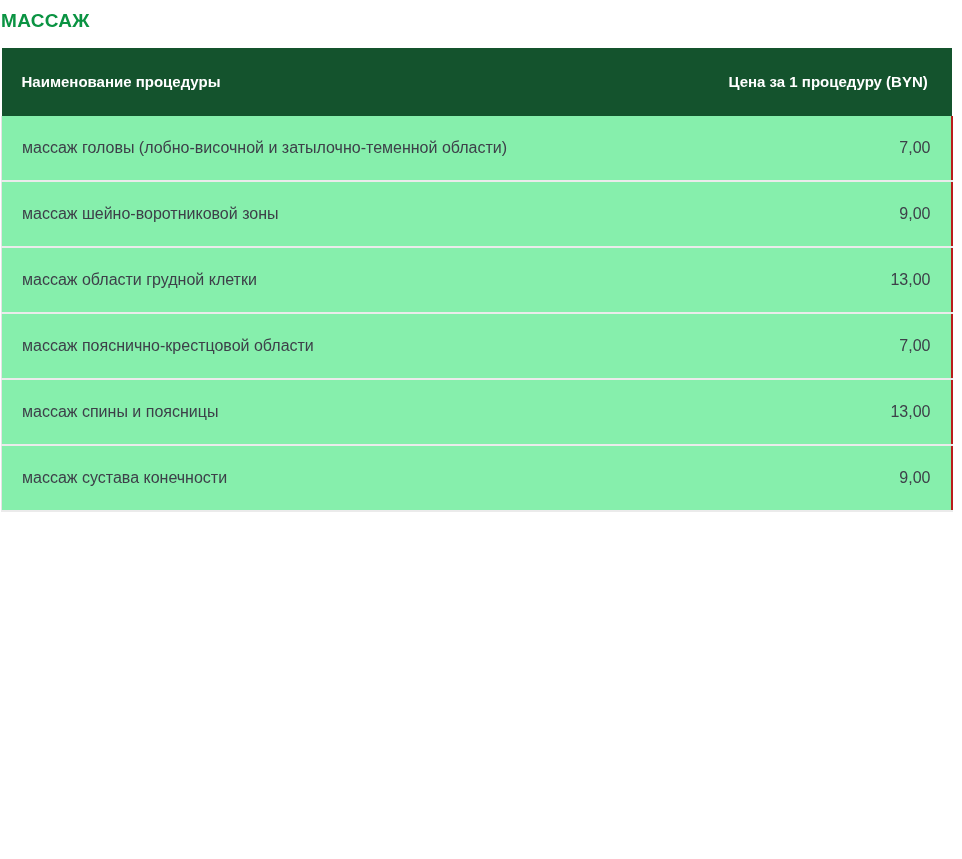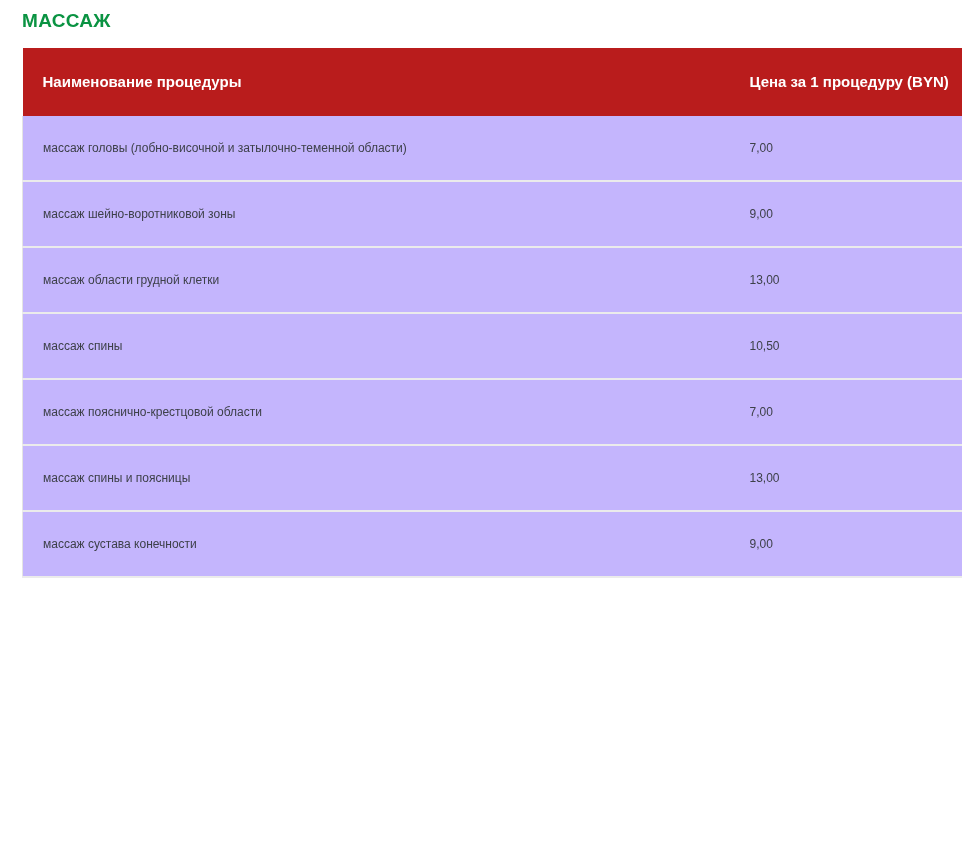--- a/index.html
+++ b/index.html
@@ -8,60 +8,60 @@
     background: #ffffff;
     font-family: "Liberation Sans", sans-serif;
   }
   body {
     width: 962px;
     height: 859px;
     overflow: hidden;
     position: relative;
   }
   .page {
-    padding: 0 10px 0 22px;
+    padding: 0 10px 0 1px;
   }
   .section-title {
     margin: 10px 0 0 0;
     font-size: 19px;
     font-weight: bold;
     letter-spacing: 0.3px;
     line-height: 22px;
     color: #0a9342;
   }
   table.price-table {
     margin-top: 16px;
     width: 950px;
     border-collapse: collapse;
     table-layout: fixed;
   }
   table.price-table th {
-    background: #b91c1c;
+    background: #14532d;
     color: #ffffff;
     font-size: 15px;
     font-weight: bold;
     text-align: left;
     vertical-align: middle;
     line-height: 24px;
     padding: 22px 20px 22px 20px;
   }
   table.price-table col.col-name  { width: 710px; }
   table.price-table col.col-price { width: 240px; }
   table.price-table td {
-    background: #c4b5fd;
+    background: #86efac;
     color: #3d4049;
-    font-size: 12px;
+    font-size: 16px;
     line-height: 20px;
     height: 64px;
     vertical-align: middle;
     padding: 0 20px 0 20px;
     border-bottom: 2px solid #ebebeb;
   }
   table.price-table td:first-child { border-left: 1px solid #e4e4e4; }
-  table.price-table td:last-child  { border-right: 6px solid #b91c1c; padding-left: 17px; }
+  table.price-table td:last-child  { border-right: 2px solid #b91c1c; padding-left: 17px; text-align: right; }
   table.price-table th:last-child  { padding-left: 17px; }
 </style>
 </head>
 <body>
 
 <div class="page">
   <h2 class="section-title">МАССАЖ</h2>
 
   <table class="price-table">
     <colgroup>
@@ -81,24 +81,20 @@
         </tr>
         <tr>
           <td>массаж шейно-воротниковой зоны</td>
           <td>9,00</td>
         </tr>
         <tr>
           <td>массаж области грудной клетки</td>
           <td>13,00</td>
         </tr>
         <tr>
-          <td>массаж спины</td>
-          <td>10,50</td>
-        </tr>
-        <tr>
           <td>массаж пояснично-крестцовой области</td>
           <td>7,00</td>
         </tr>
         <tr>
           <td>массаж спины и поясницы</td>
           <td>13,00</td>
         </tr>
         <tr>
           <td>массаж сустава конечности</td>
           <td>9,00</td>

